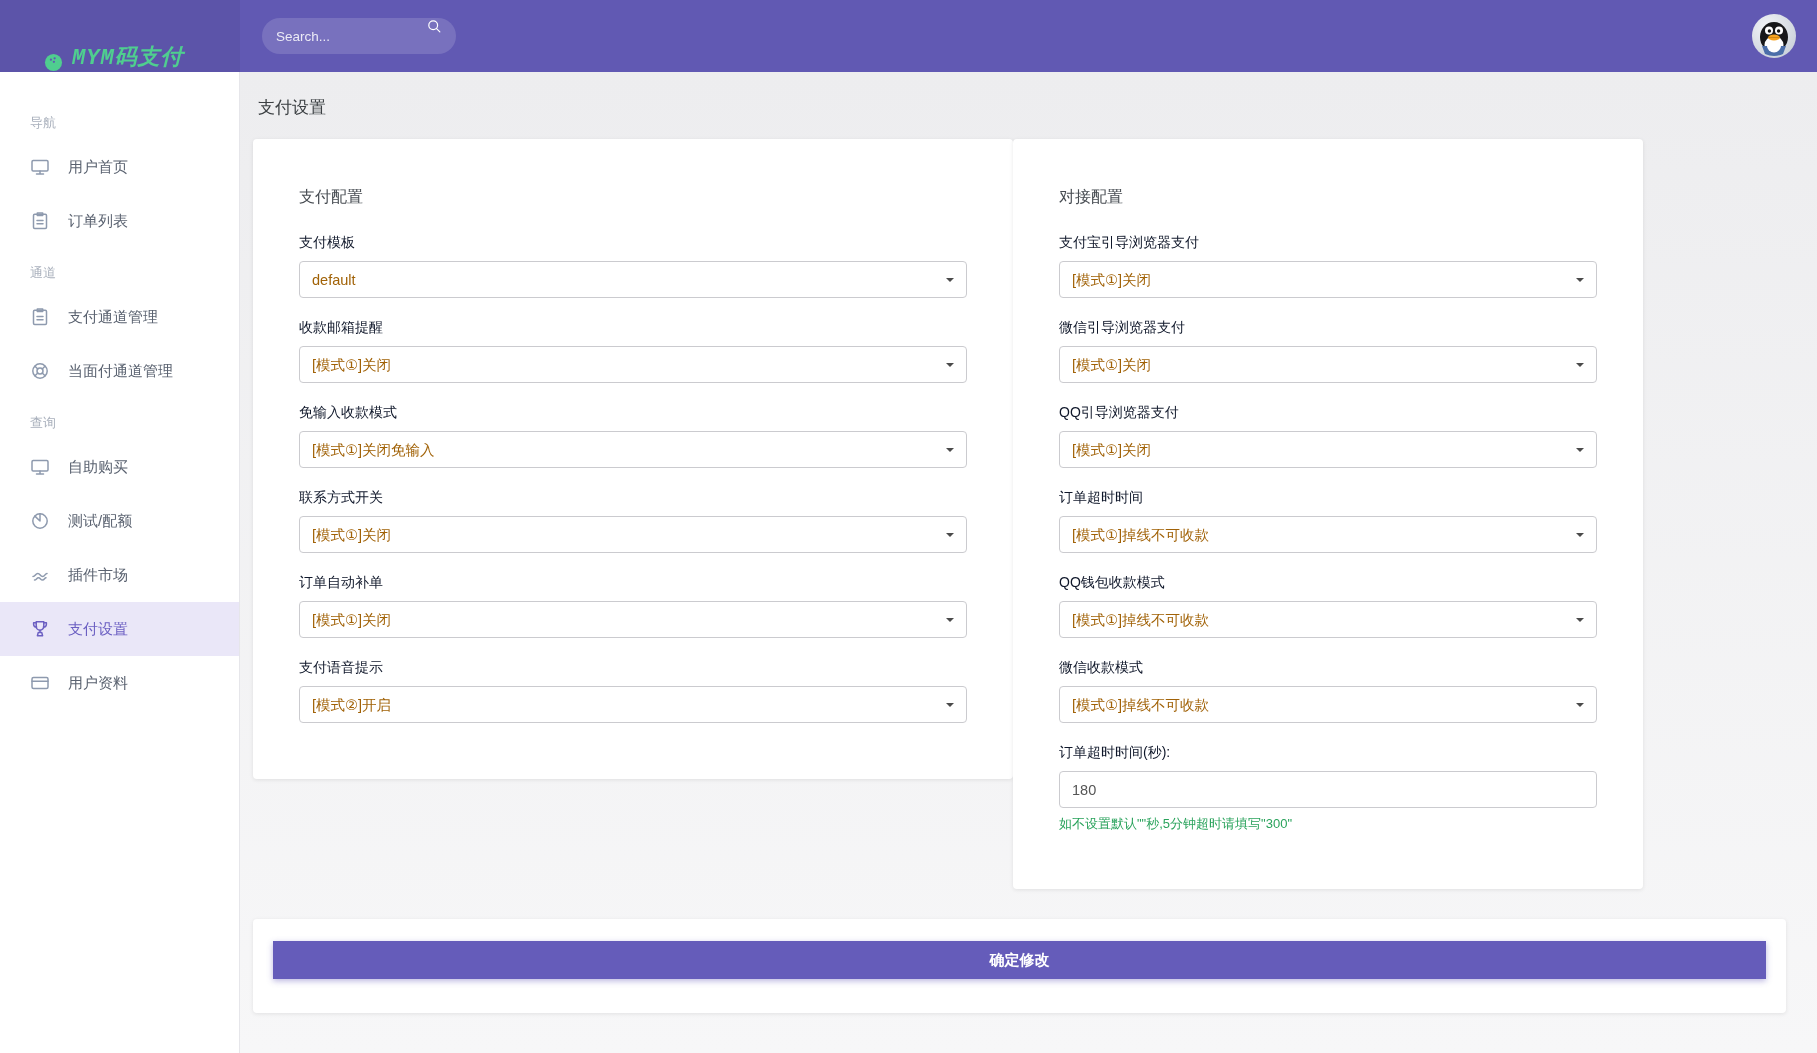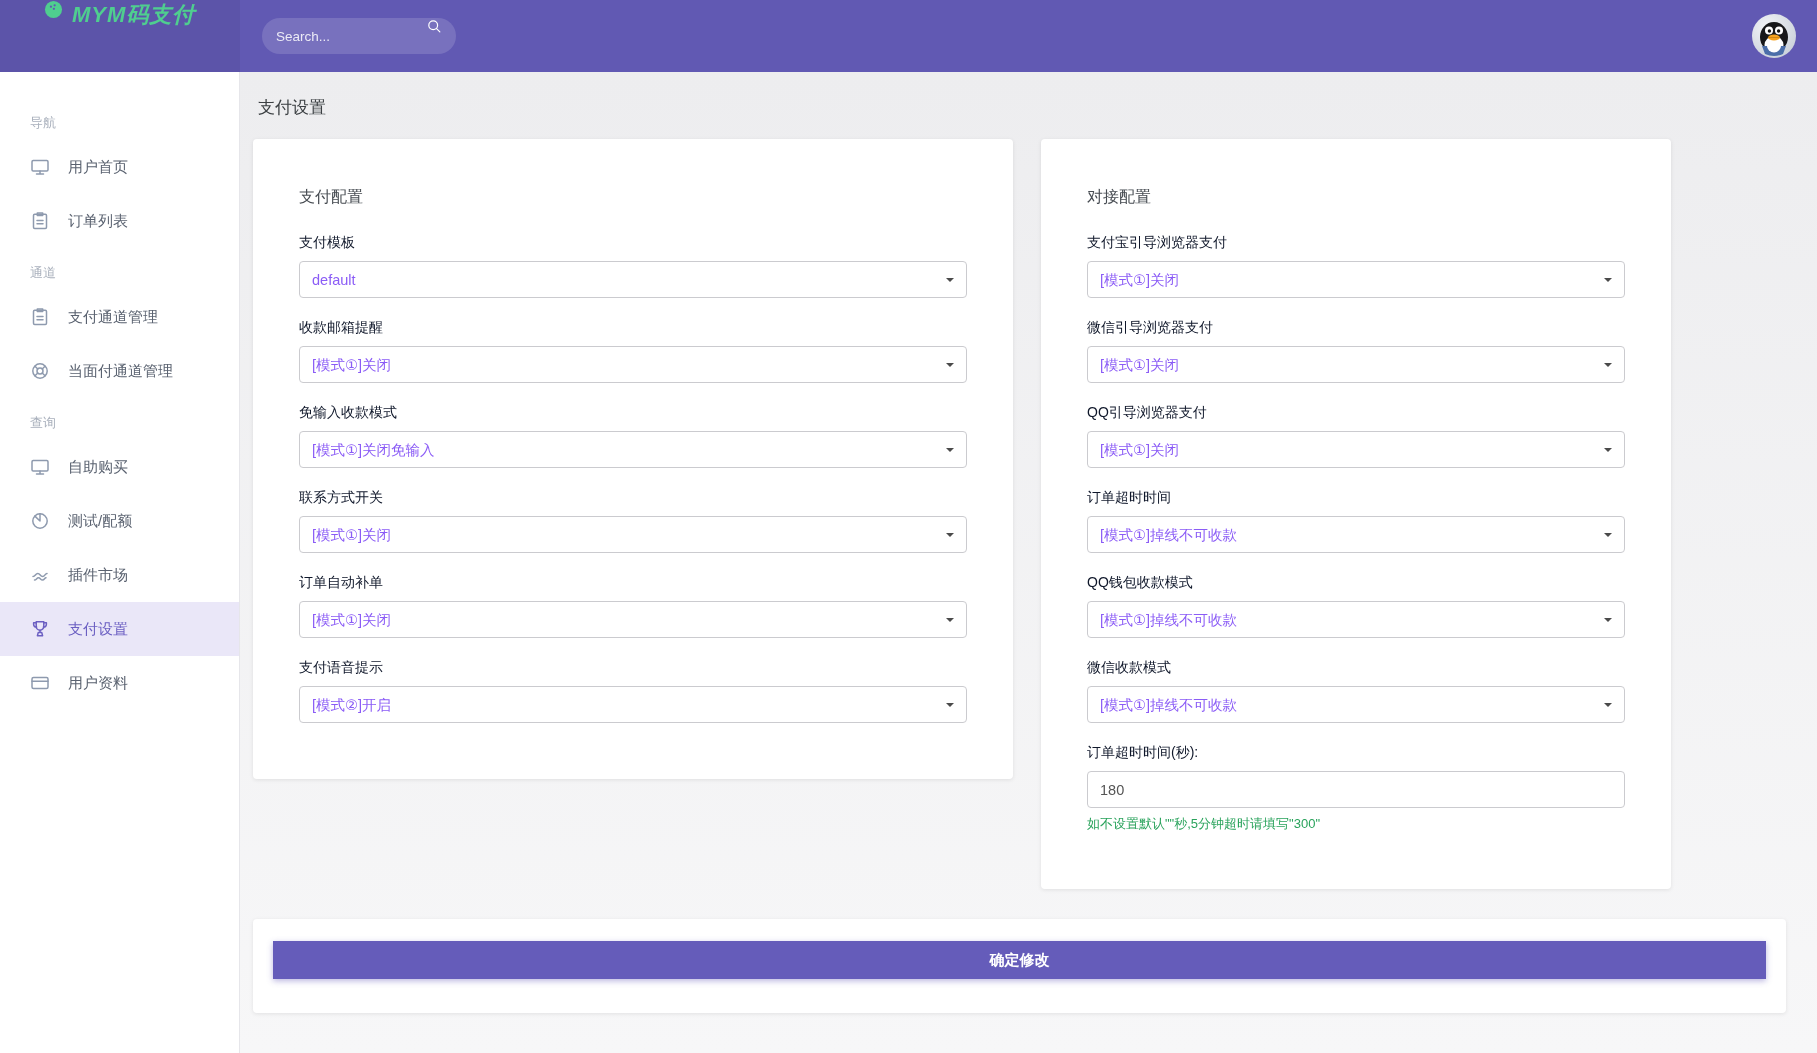--- a/index.html
+++ b/index.html
@@ -5,22 +5,22 @@
   * { margin:0; padding:0; box-sizing:border-box; }
   html,body { width:1817px; height:1053px; overflow:hidden; }
   body { font-family:"Liberation Sans","DejaVu Sans",sans-serif; background:#f1f1f3; }
 
   
   .header {
     height:72px; background:#6159b3; display:flex; align-items:center;
     position:relative; z-index:5;
   }
   .brand {
-    width:240px; height:100%; display:flex; align-items:flex-start; gap:9px;
-    padding-left:44px; background:rgba(0,0,0,0.05); flex:none;
+    width:240px; height:100%; display:flex; align-items:flex-end; gap:9px;
+    padding-left:44px; background:rgba(0,0,0,0.05); flex:none;font-family:Liberation Mono, monospace;
   }
   .brand-text {
     color:#4fce8f; font-size:22px; font-weight:bold; font-style:italic;
     letter-spacing:1px; white-space:nowrap;
   }
   .search-pill {
     margin-left:22px; width:194px; height:36px; border-radius:18px;
     background:rgba(255,255,255,0.15); display:flex; 
     padding:0 14px;
   }
@@ -53,37 +53,37 @@
   .nav-item.active .ic { color:#6b5fc2; }
   .ic svg { width:100%; height:100%; stroke:currentColor; fill:none;
     stroke-width:1.5; stroke-linecap:round; stroke-linejoin:round; }
 
   .content {
     flex:1; background:linear-gradient(#ededef, #f7f7f8);
     padding:24px 31px 0 13px; overflow:hidden;
   }
   .page-title { font-size:17px; color:#3c4043; font-weight:normal; margin:0 0 20px 5px; }
 
-  .cards-row { display:flex; gap:28px; align-items:flex-start; }
+  .cards-row { display:flex; align-items:flex-start; }
   .card {
     background:#fff; border-radius:4px; box-shadow:0 1px 4px rgba(0,0,0,0.09);
   }
   .card.pad { padding:48px 46px 56px 46px; }
   .card-left  { width:760px; flex:none; }
   .card-right { width:630px; flex:none; }
   .card-heading { font-size:16px; color:#474c52; font-weight:normal; margin-bottom:26px; }
 
   .form-group { margin-bottom:21px; }
   .form-group:last-child { margin-bottom:0; }
   .form-label { display:block; font-size:14px; color:#0f172a; margin-bottom:9px; }
   .select-wrap { position:relative; }
   .select-wrap select {
     -webkit-appearance:none; appearance:none; width:100%; height:37px;
     border:1px solid #cbcbcf; border-radius:4px; background:#fff;
-    padding:0 32px 0 12px; font-size:14.5px; color:#8b5cf6; font-family:inherit;
+    padding:0 32px 0 12px; font-size:14.5px; color:#a16207; font-family:inherit;
     cursor:pointer; outline:none;
   }
   .select-wrap::after {
     content:""; position:absolute; right:13px; top:50%; margin-top:-2px;
     border:4.5px solid transparent; border-top-color:#4a4a4a; pointer-events:none;
   }
   .text-input {
     width:100%; height:37px; border:1px solid #cbcbcf; border-radius:4px;
     padding:0 12px; font-size:14.5px; color:#555; font-family:inherit; outline:none;
     background:#fff;

